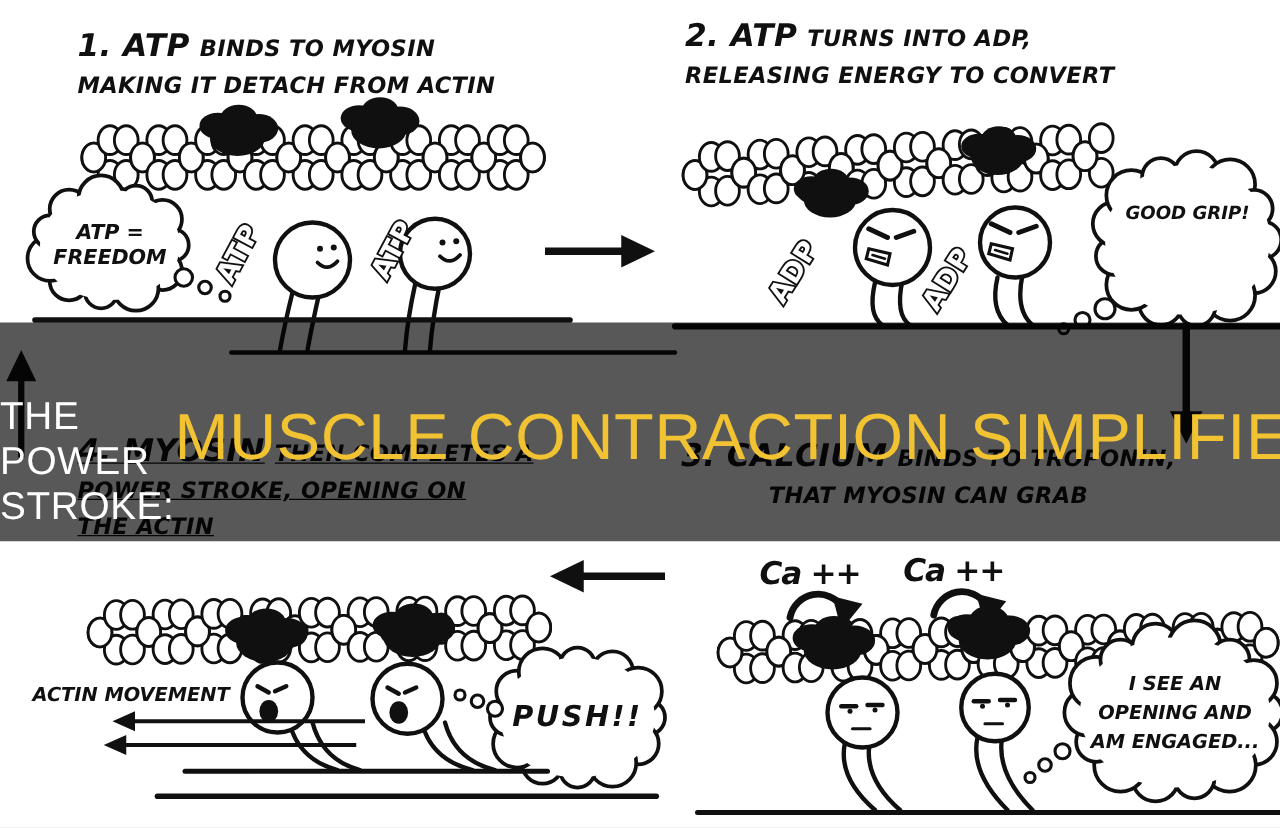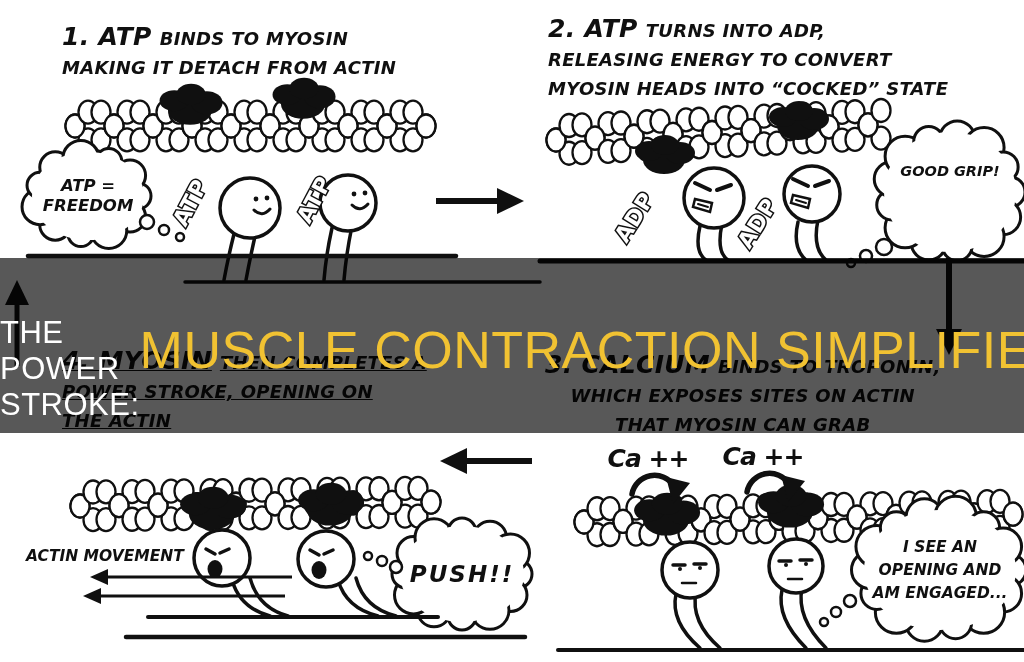--- a/index.html
+++ b/index.html
@@ -473,32 +473,30 @@
   </svg>
 
   <div class="txt title" style="left:62px;top:22px;">
     <div class="tl"><span class="lead">1. ATP</span><span>BINDS TO MYOSIN</span></div>
     <div class="tl">MAKING IT DETACH FROM ACTIN</div>
   </div>
 
   <div class="txt title" style="left:548px;top:14px;">
     <div class="tl"><span class="lead">2. ATP</span><span>TURNS INTO ADP,</span></div>
     <div class="tl">RELEASING ENERGY TO CONVERT</div>
-    <div class="tl">MYOSIN HEADS INTO “COCKED” STATE</div>
   </div>
 
   <div class="txt title" style="left:62px;top:346px;text-decoration:underline;">
     <div class="tl"><span class="lead">4. MYOSIN</span><span>THEN COMPLETES A</span></div>
     <div class="tl">POWER STROKE, OPENING ON</div>
     <div class="tl">THE ACTIN</div>
   </div>
 
   <div class="txt title" style="left:545px;top:350px;text-align:center;">
     <div class="tl"><span class="lead">3. CALCIUM</span><span>BINDS TO TROPONIN,</span></div>
-    <div class="tl">WHICH EXPOSES SITES ON ACTIN</div>
     <div class="tl">THAT MYOSIN CAN GRAB</div>
   </div>
 
   <div class="bubble-text" style="left:34px;top:176px;width:108px;font-size:16.5px;line-height:20px;">
     <div class="bt-line">ATP =</div>
     <div class="bt-line">FREEDOM</div>
   </div>
 
   <div class="bubble-text" style="left:883px;top:160px;width:134px;font-size:14.5px;line-height:22px;">
     <div class="bt-line">GOOD GRIP!</div>

